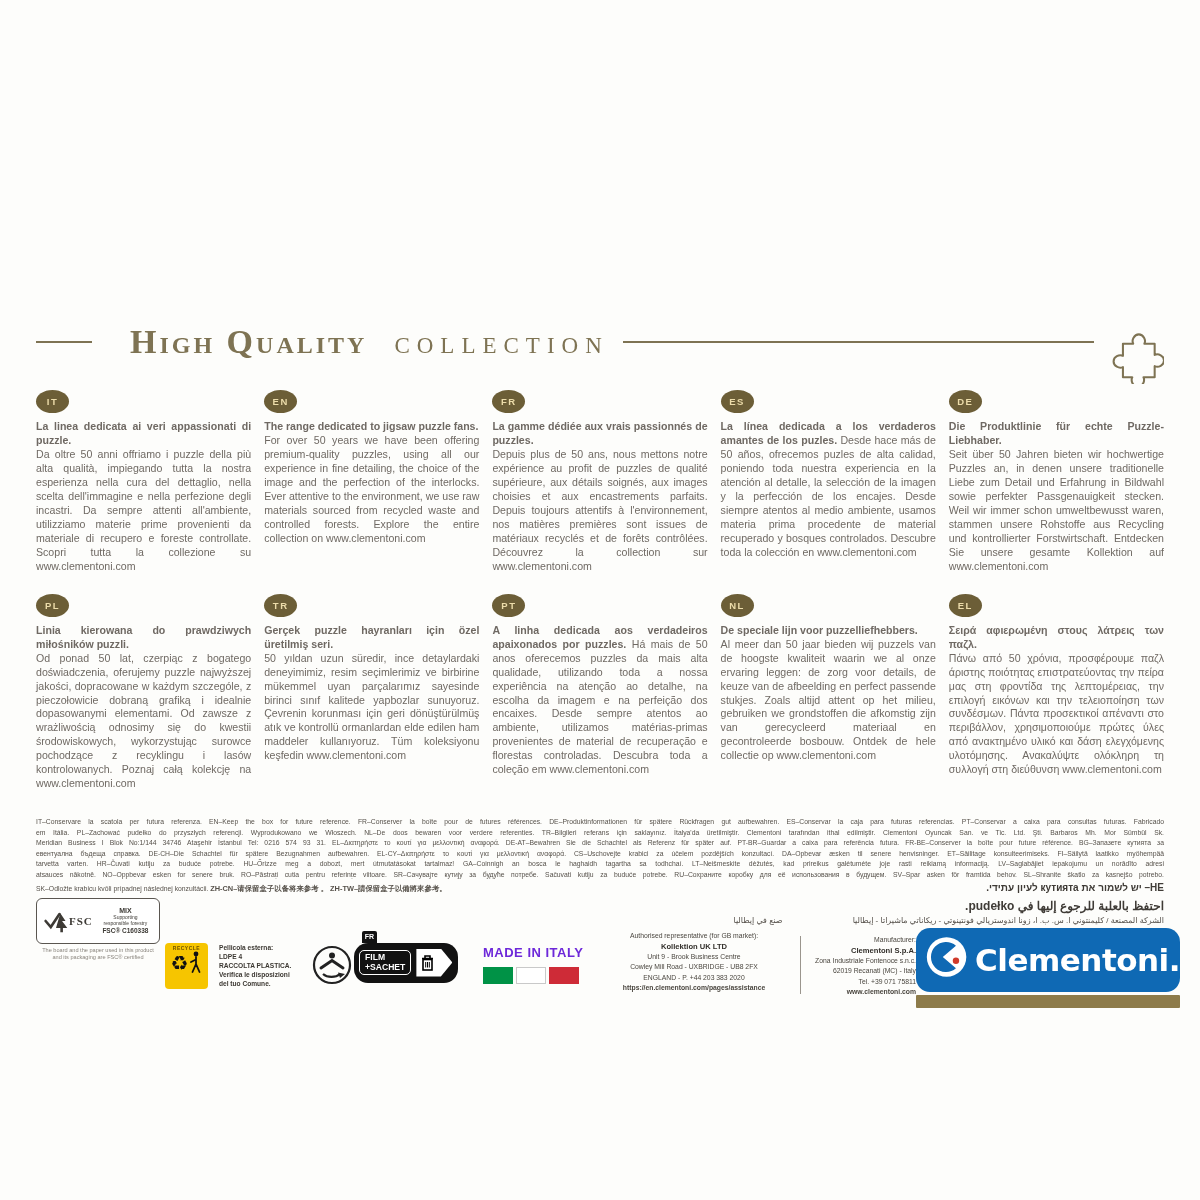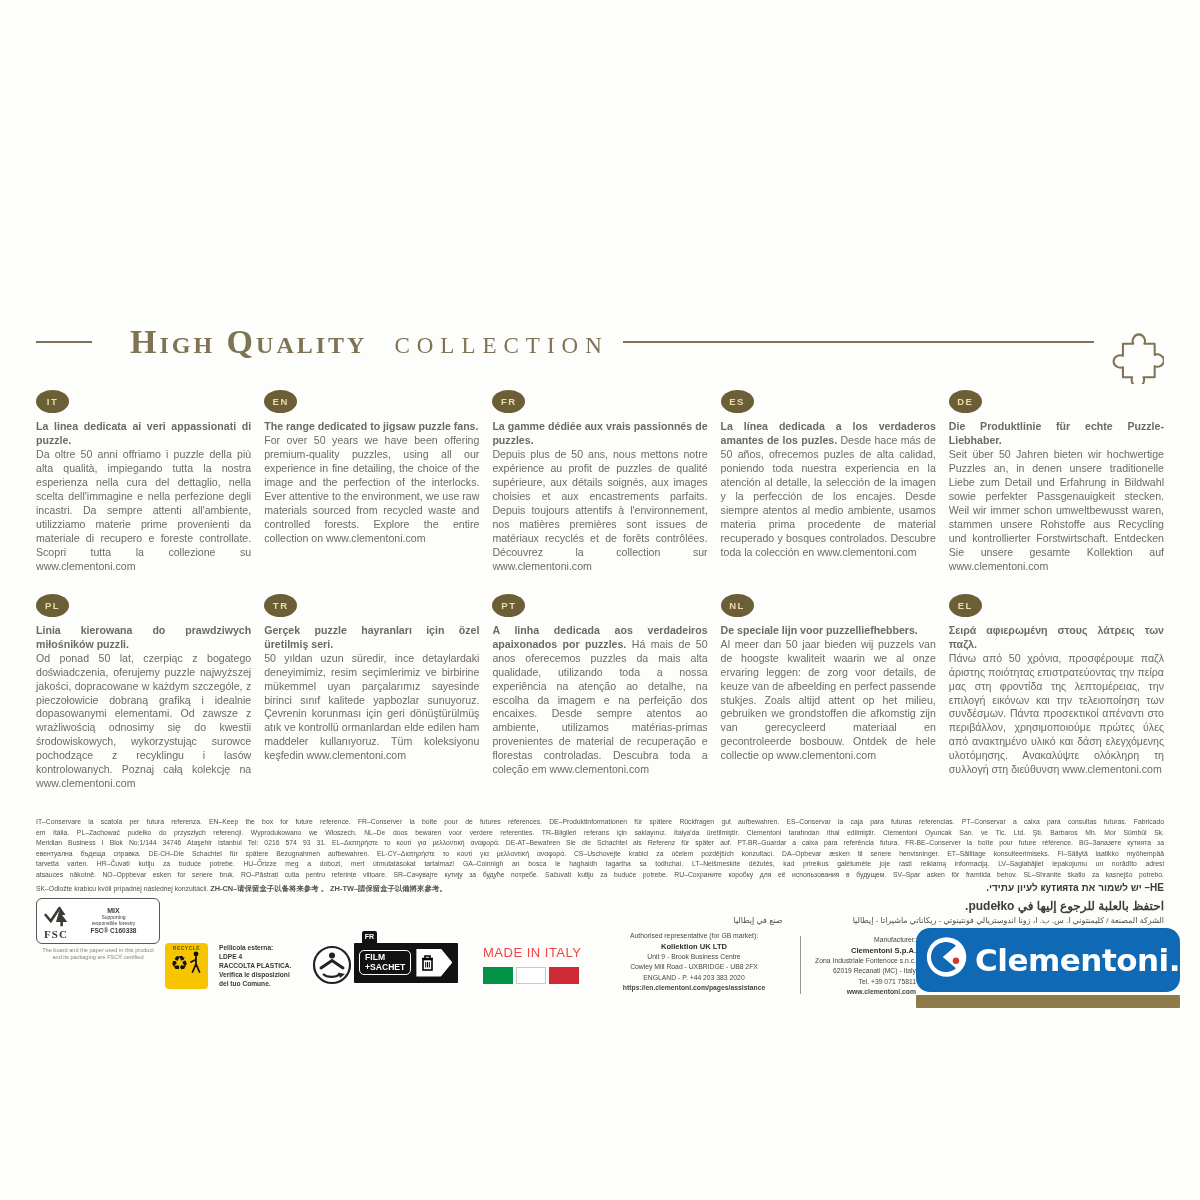--- a/index.html
+++ b/index.html
@@ -34,47 +34,47 @@
   .fp-he { font-size:10px; font-weight:bold; color:#3f3b36; }
   .rtl-lines { margin:2px 36px 0 36px; text-align:right; direction:rtl; color:#3f3b36; }
   .ar-big { font-size:12px; font-weight:bold; line-height:1.4; }
   .ar-small { font-size:8px; color:#55504a; display:flex; flex-direction:row; justify-content:flex-start; gap:70px; direction:rtl; line-height:1.6; }
 
   
   .bottom { position:relative; margin:-30px 36px 0 36px; height:150px; }
 
   .fsc-group { position:absolute; left:0; top:0; width:132px; }
   .fsc-box { border:1.5px solid #5a5650; border-radius:6px; width:124px; height:46px; display:flex; align-items:center; gap:5px; padding:3px 6px; background:#fff; }
-  .fsc-left { display:flex; flex-direction:column; align-items:center; }
+  .fsc-left { display:flex; flex-direction:row; align-items:center; }
   .fsc-word { font-family:"Liberation Serif", serif; font-size:11px; font-weight:bold; color:#3d3a35; letter-spacing:1px; }
   .fsc-right { flex:1; text-align:center; color:#3d3a35; }
   .fsc-mix { font-size:7px; font-weight:bold; }
   .fsc-sub { font-size:5px; line-height:1.2; }
   .fsc-code { font-size:6.5px; font-weight:bold; margin-top:1px; }
   .fsc-caption { margin-top:3px; font-size:5.6px; line-height:1.3; color:#8a857e; text-align:center; width:124px; }
 
   .recycle-tile { position:absolute; left:129px; top:45px; width:43px; height:46px; background:#f6c500; border-radius:4px;
                   display:flex; flex-direction:column; align-items:center; padding-top:2px; }
   .recycle-word { font-size:5px; font-weight:bold; color:#6e5200; letter-spacing:.5px; }
   .recycle-row { display:flex; align-items:center; gap:1px; }
   .re-glyph { font-size:20px; color:#111; line-height:1; font-family:"DejaVu Sans", sans-serif; }
 
   .plastic-note { position:absolute; left:183px; top:45px; font-size:6.6px; line-height:1.4; color:#3c3832; font-weight:600; }
 
   .triman { position:absolute; left:276px; top:47px; }
 
   .film-group { position:absolute; left:318px; top:33px; }
   .film-tab { width:15px; height:12px; background:#121212; color:#fff; font-size:7px; font-weight:bold;
               display:flex; align-items:center; justify-content:center; margin-left:8px; border-radius:2px 2px 0 0; }
-  .film-badge { width:104px; height:40px; background:#121212; border-radius:1px; display:flex; align-items:center; gap:5px; padding:0 5px; }
+  .film-badge { width:104px; height:40px; background:#121212; border-radius:14px; display:flex; align-items:center; gap:5px; padding:0 5px; }
   .film-textbox { border:1.5px solid #fff; border-radius:5px; padding:2px 5px; color:#fff; font-weight:bold; font-size:8.6px; line-height:1.1; white-space:nowrap; }
   .film-arrow { width:36px; height:28px; background:#fff; clip-path:polygon(0 0,68% 0,100% 50%,68% 100%,0 100%); display:flex; align-items:center; padding-left:4px; }
 
   .mii-group { position:absolute; left:447px; top:47px; text-align:left; }
-  .mii-text { font-size:13px; font-weight:normal; color:#ef4444; letter-spacing:.5px; }
+  .mii-text { font-size:13px; font-weight:bold; color:#6d28d9; letter-spacing:.5px; }
   .flag { display:flex; gap:3px; margin-top:7px; }
   .flag span { width:30px; height:17px; display:block; }
   .flag .g { background:#009246; } .flag .w { background:#ffffff; border:1px solid #c9c9c9; } .flag .r { background:#ce2b37; }
 
   .uk-block { position:absolute; left:552px; top:33px; width:212px; text-align:center; font-size:6.8px; line-height:1.5; color:#4a463f; }
   .uk-block .bname { font-size:7.6px; font-weight:bold; color:#33302b; }
   .uk-block .burl { font-weight:bold; }
 
   .vdivider { position:absolute; left:764px; top:38px; width:1px; height:58px; background:#9a958d; }
 

